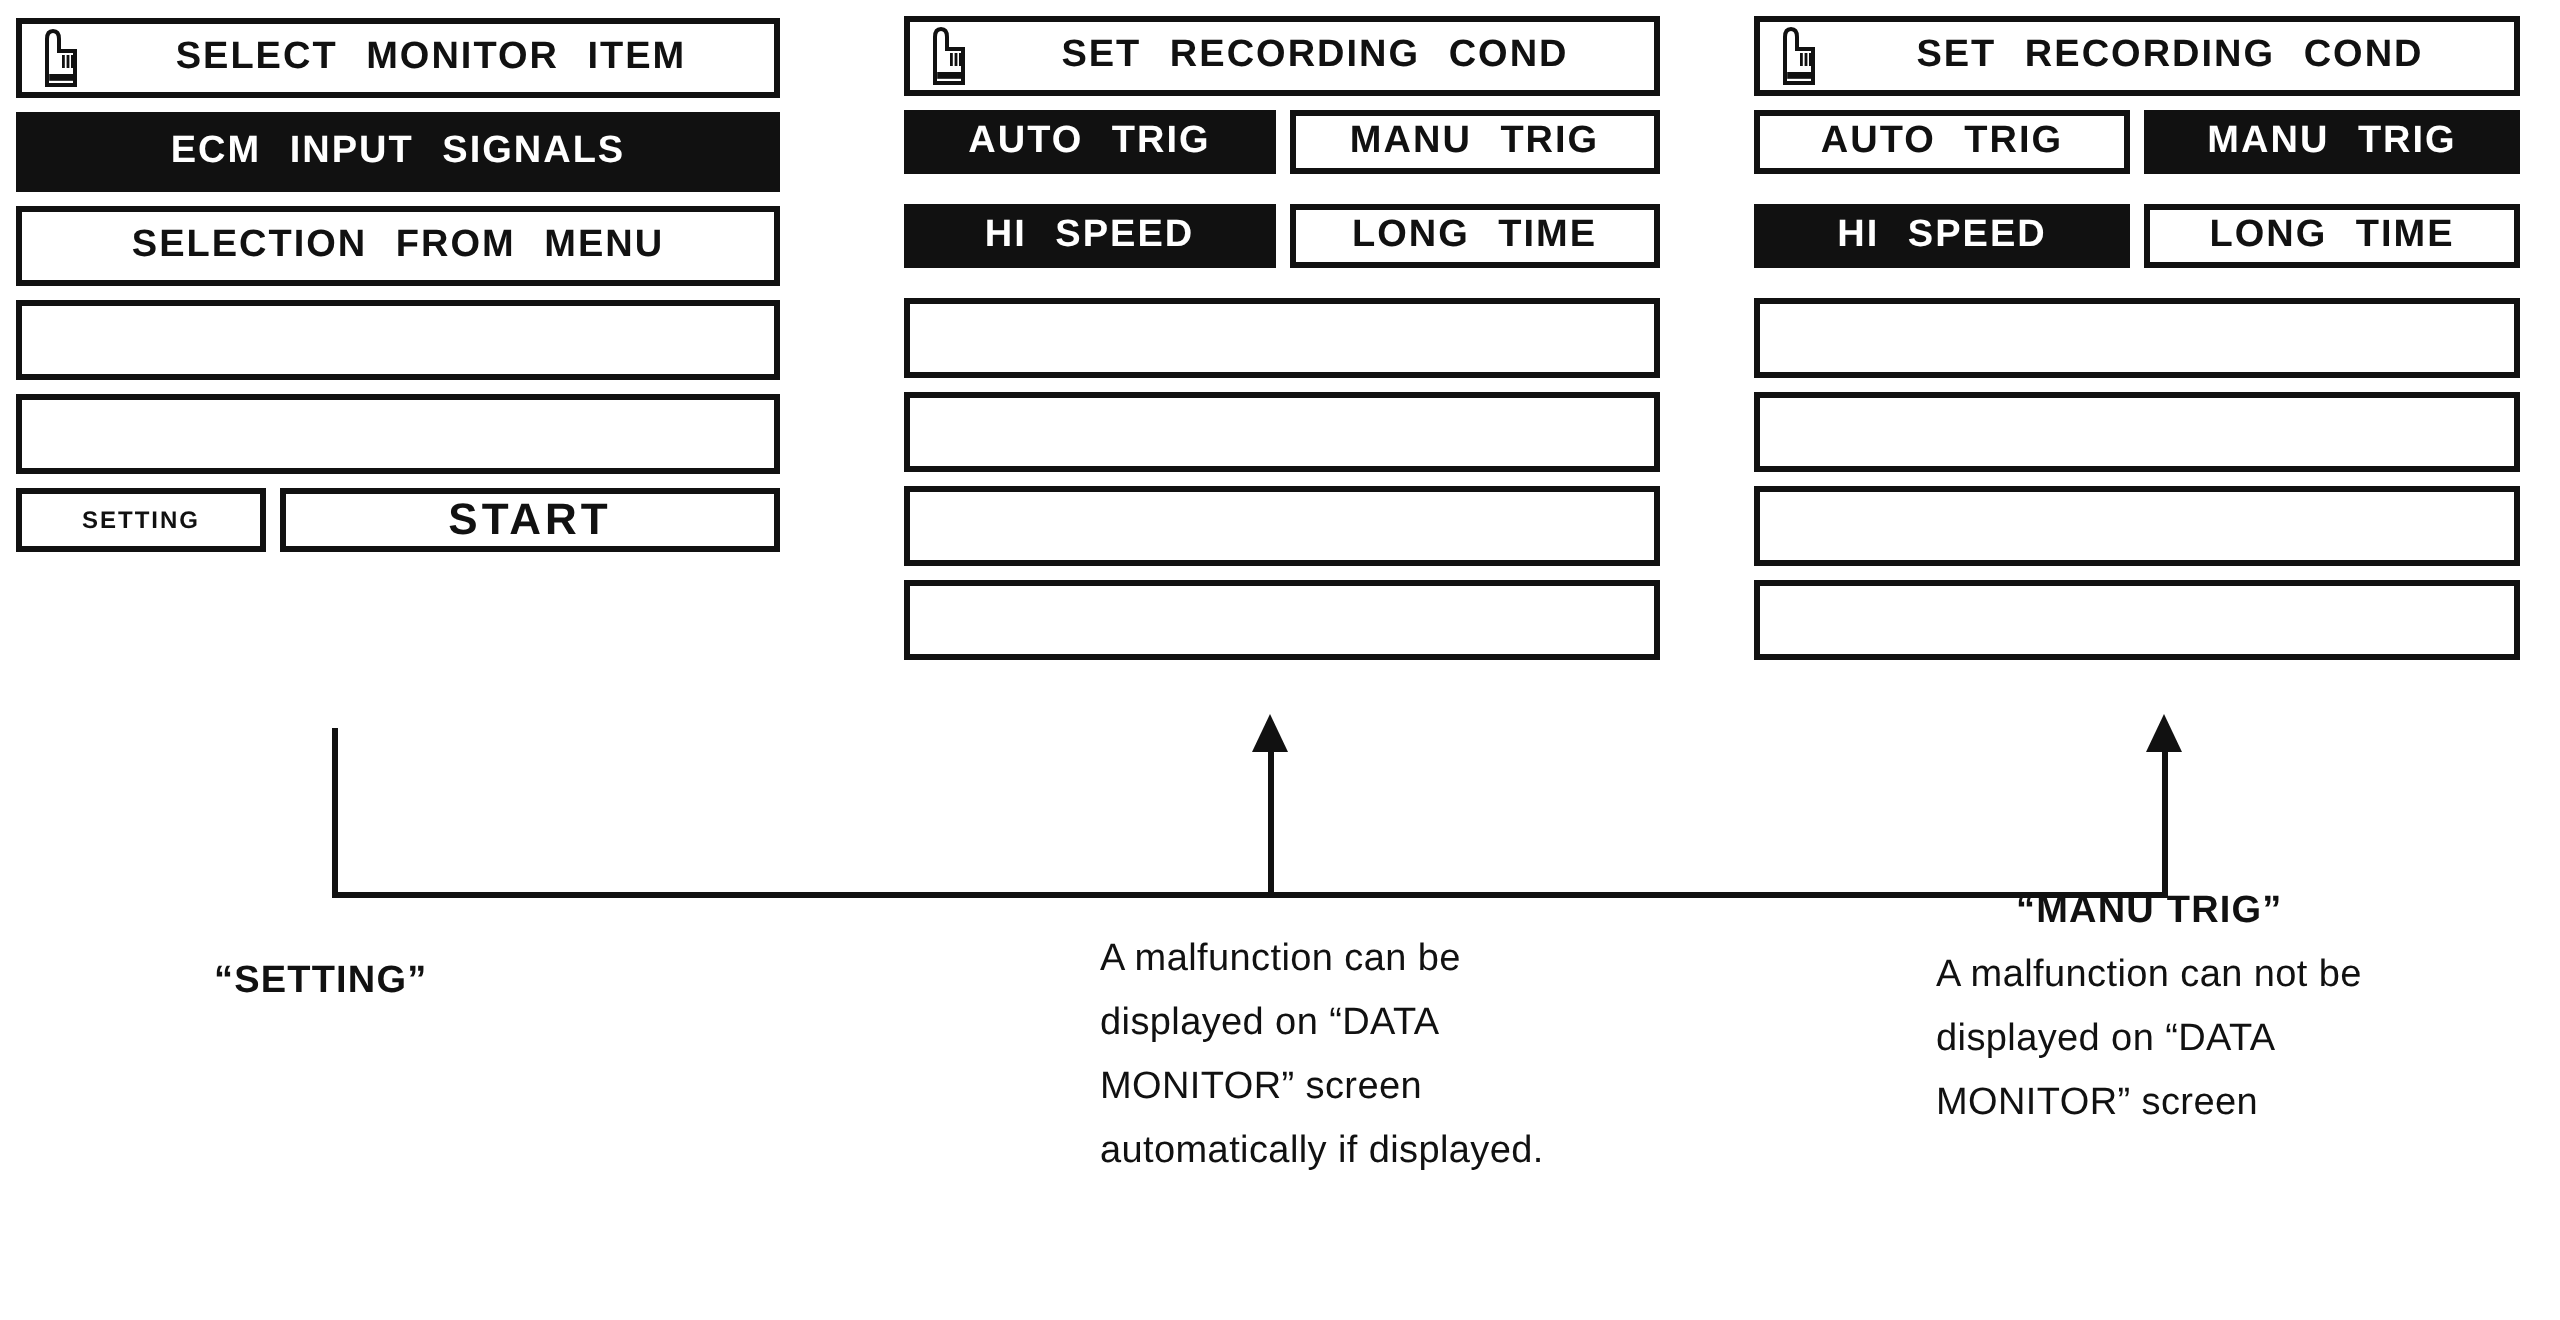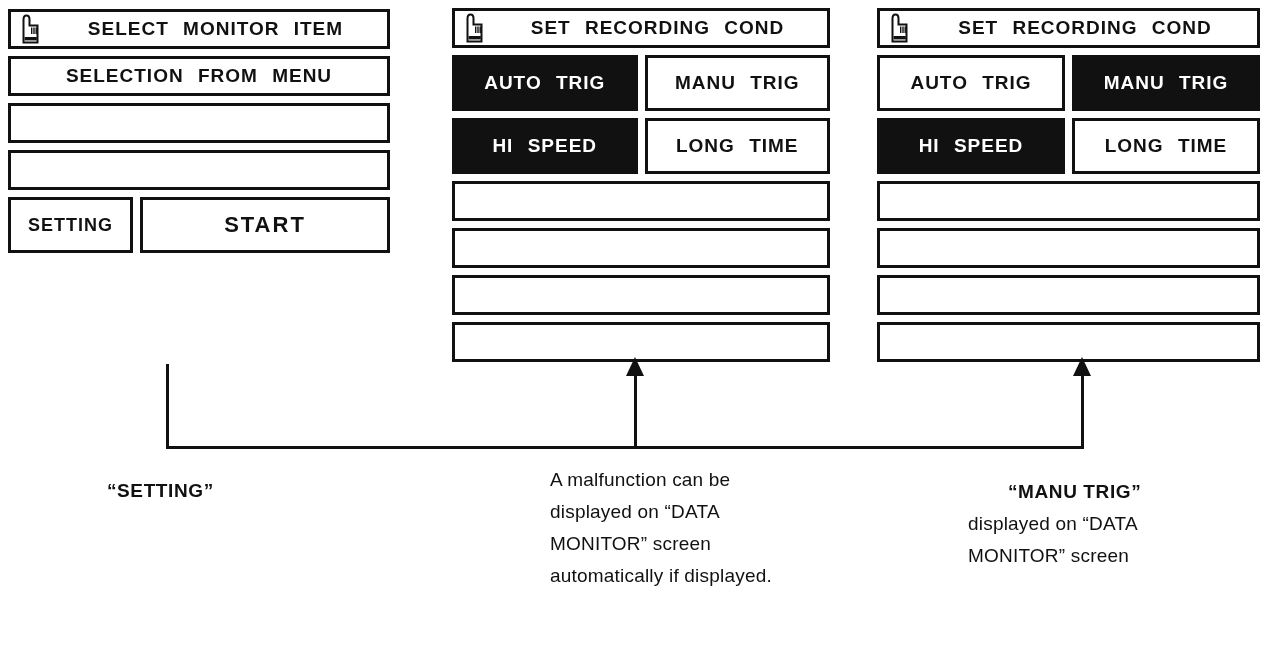--- a/index.html
+++ b/index.html
@@ -12,37 +12,37 @@
     overflow:hidden;
   }
 
   
   .panel { position:absolute; display:flex; flex-direction:column; gap:7px; }
   #panel-left  { left:8px;   top:9px; width:382px; }
   #panel-mid   { left:452px; top:8px; width:378px; }
   #panel-right { left:877px; top:8px; width:383px; }
 
   .box {
-    height:56px; flex:0 0 40px;
+    height:32px; flex:0 0 40px;
     border:3px solid var(--ink); background:var(--paper);
     display:flex; align-items:center; justify-content:center;
     font-size:19px; font-weight:700; letter-spacing:1px; word-spacing:8px;
     white-space:nowrap;
   }
   .box.inv { background:var(--ink); color:var(--paper); border-color:var(--ink); }
 
   .hdr { justify-content:flex-start; padding-left:9px; }
   .hdr .hand { flex:0 0 auto; margin-right:4px; display:flex; align-items:center; }
   .hdr .hdr-title { flex:1 1 auto; text-align:center; padding-right:1px; }
 
   .pair { display:flex; gap:7px; flex:0 0 40px; }
   .pair .box { flex:1 1 0; }
 
   .footer-row { display:flex; gap:7px; flex:0 0 40px; }
-  .footer-row .setting { flex:0 0 125px; font-size:18px; }
+  .footer-row .setting { flex:0 0 125px; font-size:12px; }
   .footer-row .start   { flex:1 1 auto; font-size:22px; letter-spacing:2px; }
 
   
   .stroke { position:absolute; background:var(--ink); }
   #conn-vline  { left:166px; top:364px; width:3px; height:84px; }
   #conn-hline  { left:166px; top:446px; width:918px; height:3px; }
   .arrow-shaft { width:3px; height:71px; top:375px; }
   #arrow1-shaft { left:634px; }
   #arrow2-shaft { left:1081px; }
   .arrow-head {
@@ -52,37 +52,38 @@
   }
   #arrow1-head { left:626px; }
   #arrow2-head { left:1073px; }
 
   
   .caption { position:absolute; font-size:19px; line-height:32px; letter-spacing:0.2px; }
   .caption .cap-title { font-weight:700; letter-spacing:0.6px; }
   #cap-setting { left:107px; top:475px; }
   #cap-auto    { left:550px; top:464px; width:250px; }
   #cap-auto .cap-title { padding-left:17px; }
-  #cap-manu    { left:968px; top:476px; width:260px; }
+  #cap-manu    { left:968px; top:440px; width:260px; }
   #cap-manu .cap-title { padding-left:40px; }
 </style>
 </head>
 <body>
 
 <div class="panel" id="panel-left">
   <div class="box hdr">
     <span class="hand">
       <svg width="21" height="30" viewBox="0 0 21 30" aria-hidden="true">
         <path d="M3.5 28.5 V5.5 Q3.5 1.5 6.5 1.5 Q9.5 1.5 9.5 5.5 V11.5 H17.5 V28.5 Z" fill="var(--paper)" stroke="var(--ink)" stroke-width="2"></path>
         <path d="M11.7 13.5 v6.5 M14 13.5 v6.5 M16.2 13.5 v6.5" stroke="var(--ink)" stroke-width="1.4" fill="none"></path>
         <rect x="4.6" y="23" width="12.2" height="3.4" fill="var(--ink)"></rect>
       </svg>
     </span>
     <span class="hdr-title">SELECT MONITOR ITEM</span>
   </div>
+  <div class="box inv">ECM INPUT SIGNALS</div>
   <div class="box">SELECTION FROM MENU</div>
   <div class="box"></div>
   <div class="box"></div>
   <div class="footer-row">
     <div class="box setting">SETTING</div>
     <div class="box start">START</div>
   </div>
 </div>
 
 <div class="panel" id="panel-mid">
@@ -148,15 +149,16 @@
 
 <div class="caption" id="cap-auto">
   <div class="cap-line">A malfunction can be</div>
   <div class="cap-line">displayed on “DATA</div>
   <div class="cap-line">MONITOR” screen</div>
   <div class="cap-line">automatically if displayed.</div>
 </div>
 
 <div class="caption" id="cap-manu">
   <div class="cap-title">“MANU TRIG”</div>
+  <div class="cap-line">A malfunction can not be</div>
   <div class="cap-line">displayed on “DATA</div>
   <div class="cap-line">MONITOR” screen</div>
 </div>
 
 </body></html>

